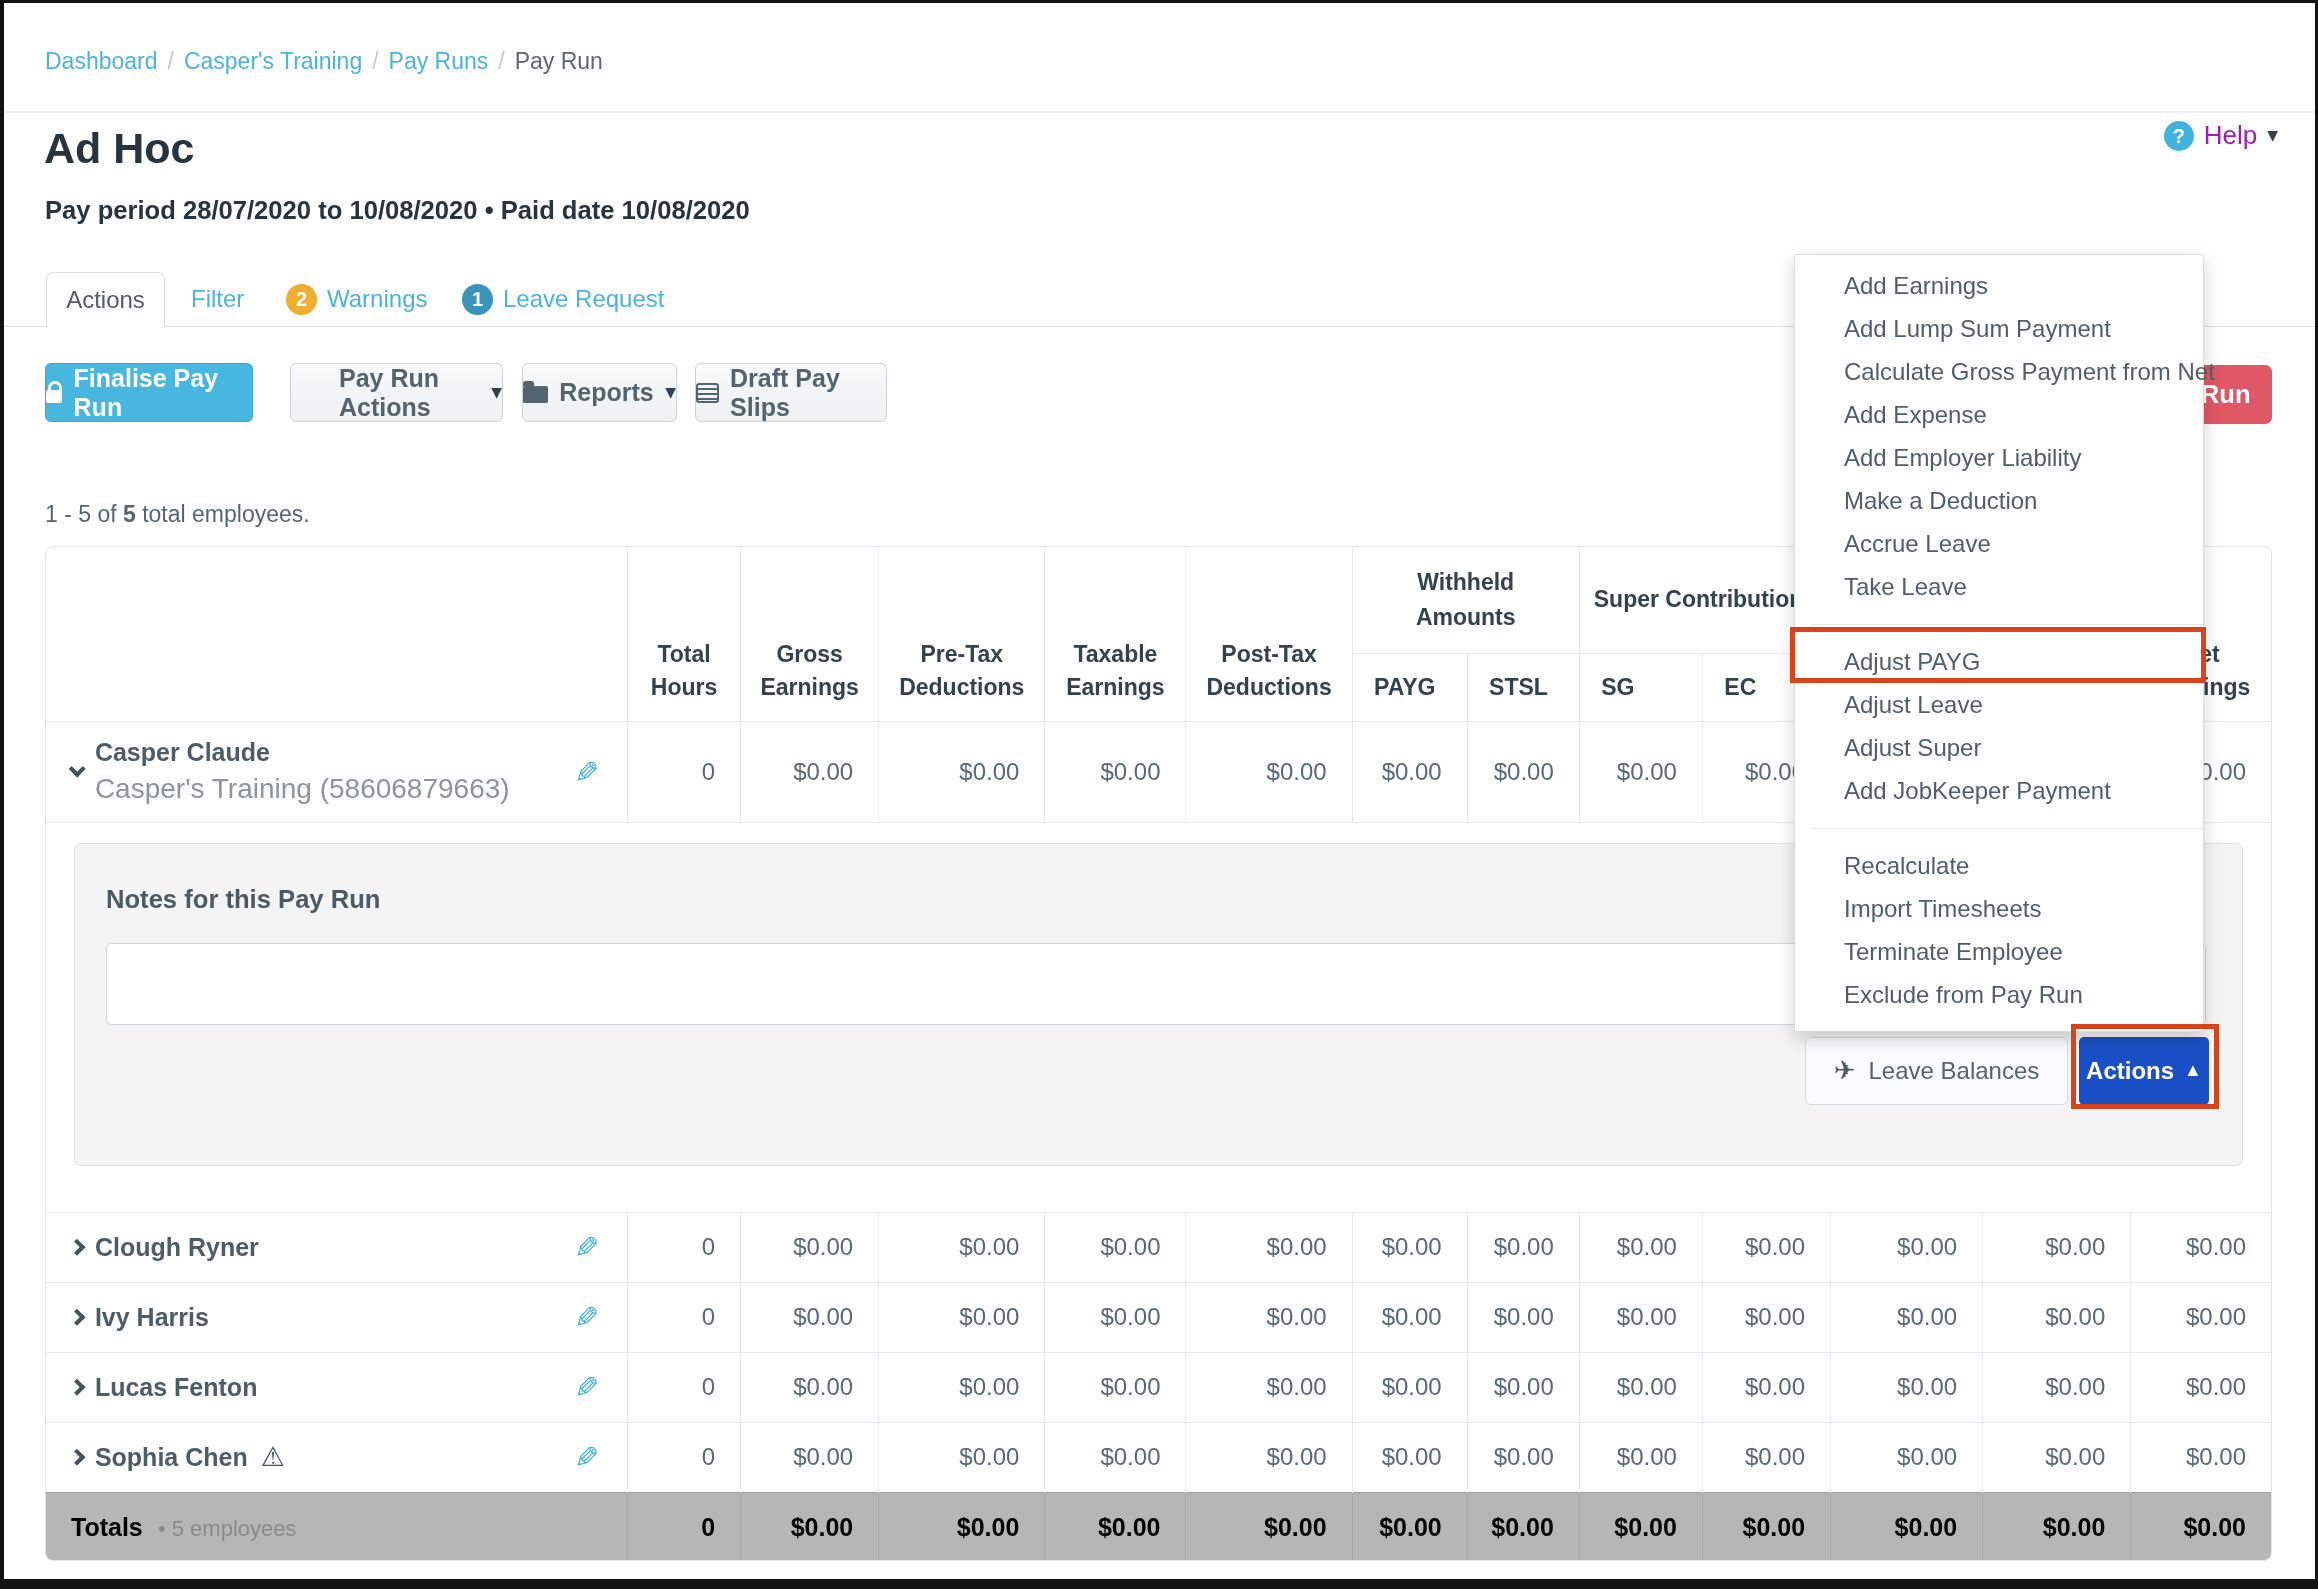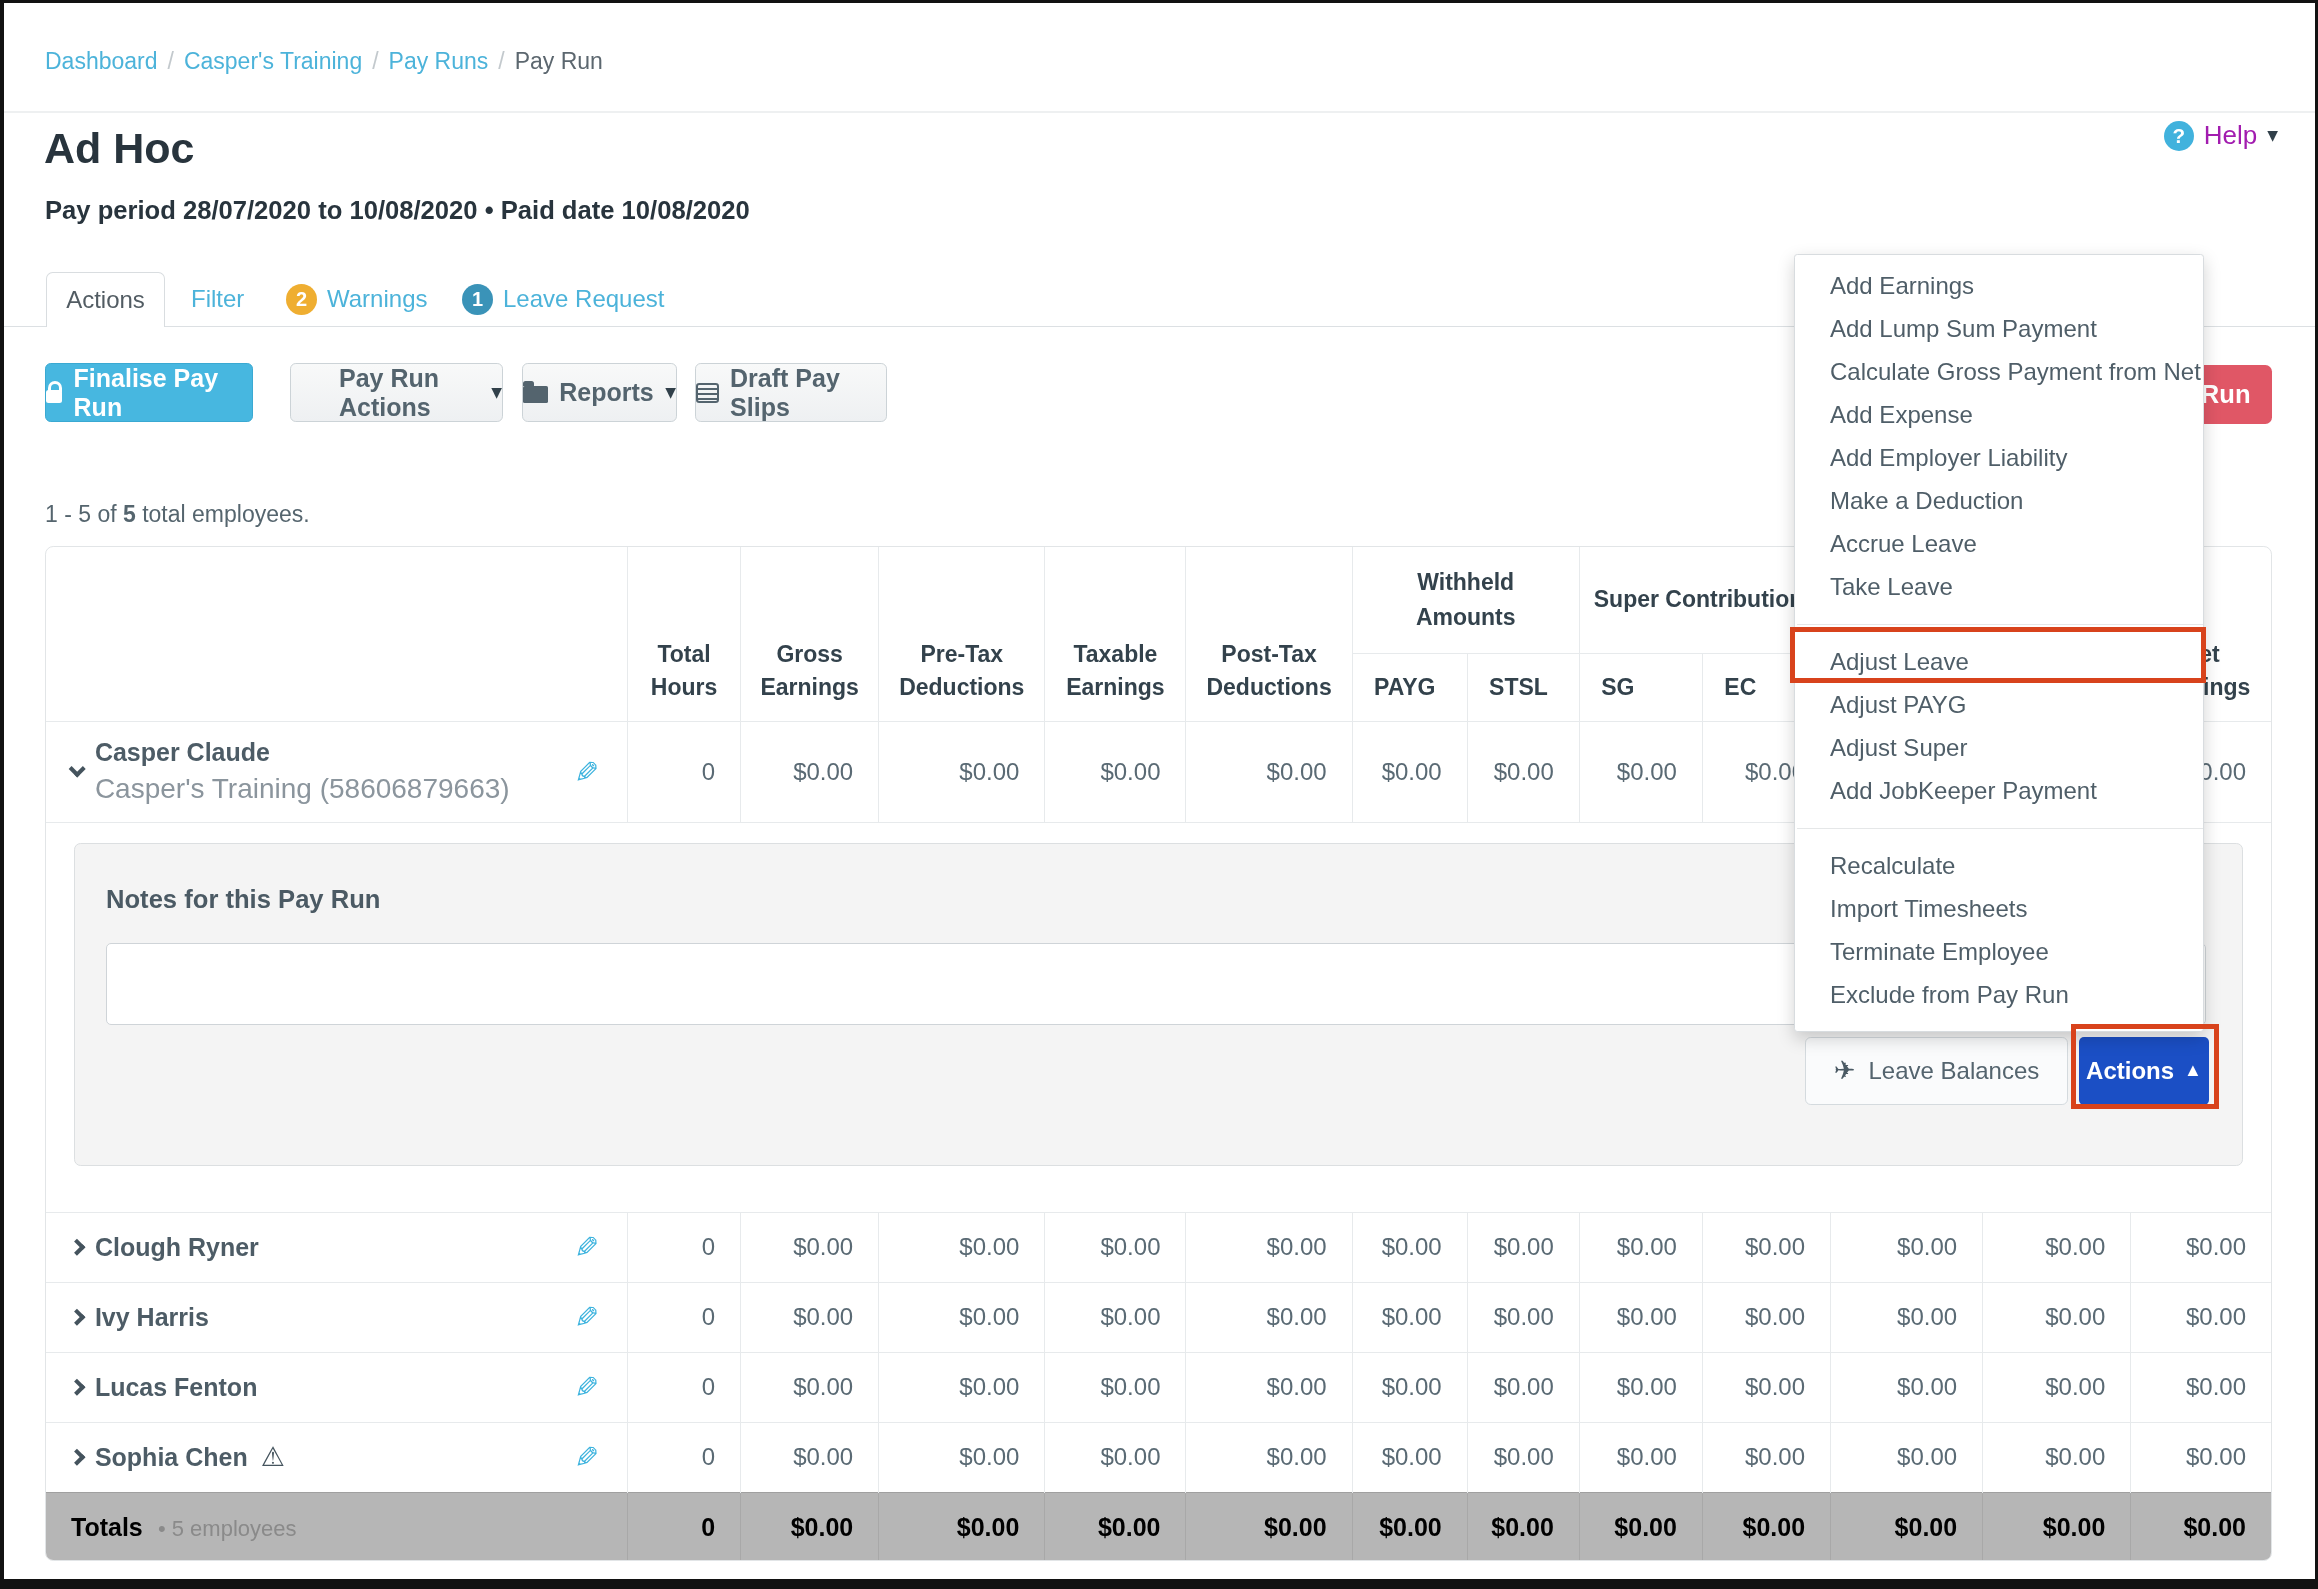--- a/index.html
+++ b/index.html
@@ -112,21 +112,21 @@
                font-weight:600;display:flex;align-items:center;justify-content:center;gap:10px;cursor:pointer;}
   .btn-actions .up{font-size:18px;}
   
   tr.totalsrow{height:71px;background:#b6b6b6;}
   tr.totalsrow td{border-top:0.8px solid #a0a0a0;font-size:25px;color:#000;font-weight:700;}
   tr.totalsrow td.bl{border-left:0.8px solid #a8a8a8;}
   tr.totalsrow td.emp .tlabel{font-weight:700;color:#000;}
   tr.totalsrow td.emp .tsub{font-weight:400;color:#8a8a8a;font-size:22px;margin-left:8.2px;}
   
   .menu{position:absolute;left:1794px;top:254px;width:410px;background:#fff;border:0.8px solid #d8dcdf;
-        border-radius:3.3px;box-shadow:0 6.6px 16.5px rgba(0,0,0,.18);z-index:10;padding:9px 0 15px 2px;}
+        border-radius:3.3px;box-shadow:0 6.6px 16.5px rgba(0,0,0,.18);z-index:10;padding:9px 0 15px 16px;}
   .menu .item{height:43px;line-height:43px;padding-left:33px;font-size:24px;color:#4f5e68;cursor:pointer;
               white-space:nowrap;}
   .menu .divider{height:0.8px;background:#e5e7e8;margin:15.7px 0;}
   
   .annot{position:absolute;border:5px solid #d8431c;z-index:12;pointer-events:none;}
   .annot.adjust{left:1790px;top:627px;width:416px;height:56px;}
   .annot.actions{left:2071px;top:1024px;width:148px;height:85px;}
 </style>
 </head>
 <body>
@@ -375,22 +375,22 @@
   <div class="menu" id="actions-menu">
       <div class="item">Add Earnings</div>
       <div class="item">Add Lump Sum Payment</div>
       <div class="item">Calculate Gross Payment from Net</div>
       <div class="item">Add Expense</div>
       <div class="item">Add Employer Liability</div>
       <div class="item">Make a Deduction</div>
       <div class="item">Accrue Leave</div>
       <div class="item">Take Leave</div>
       <div class="divider"></div>
+      <div class="item">Adjust PAYG</div>
       <div class="item">Adjust Leave</div>
-      <div class="item">Adjust PAYG</div>
       <div class="item">Adjust Super</div>
       <div class="item">Add JobKeeper Payment</div>
       <div class="divider"></div>
       <div class="item">Recalculate</div>
       <div class="item">Import Timesheets</div>
       <div class="item">Terminate Employee</div>
       <div class="item">Exclude from Pay Run</div>
     </div>
 
   <div class="annot adjust"></div>

